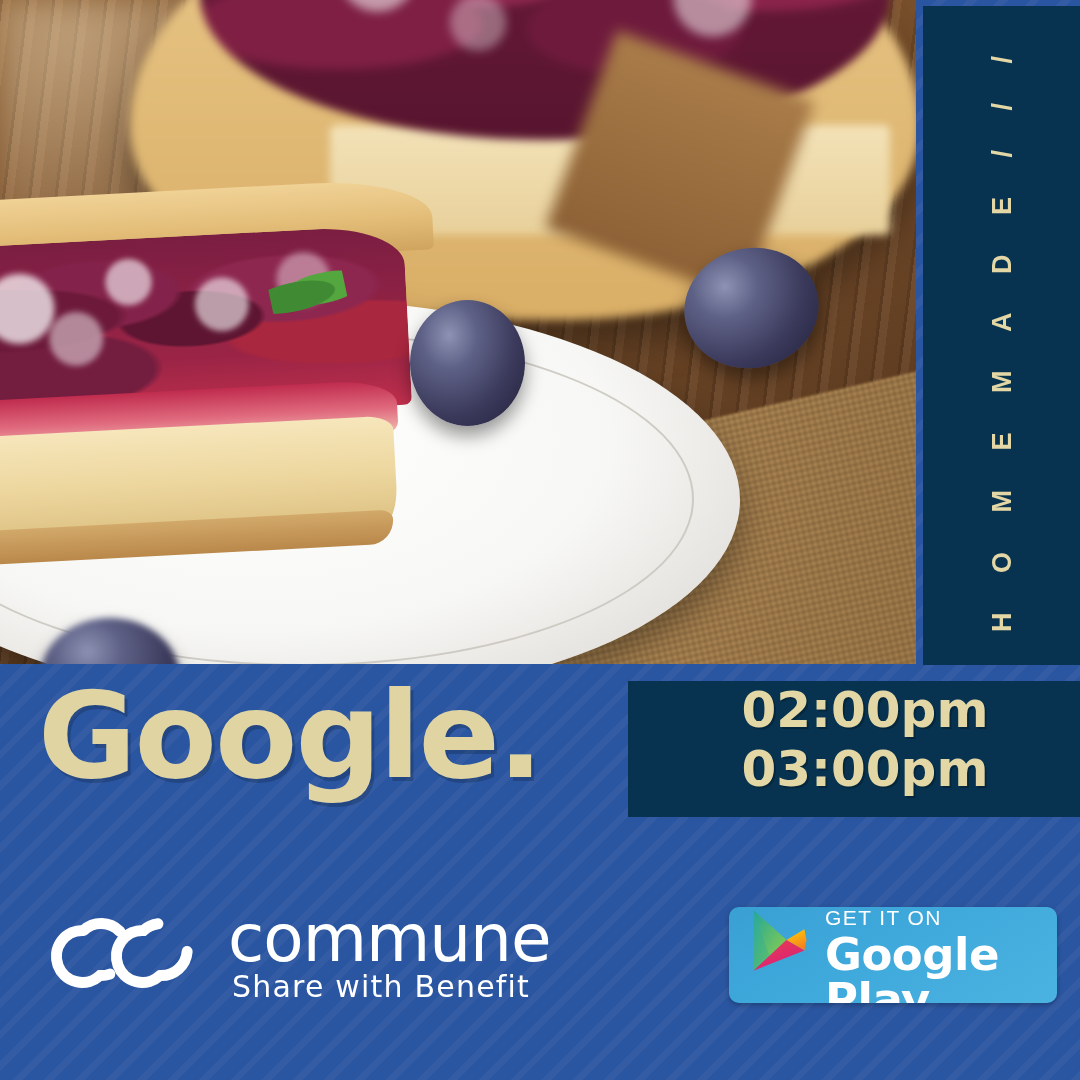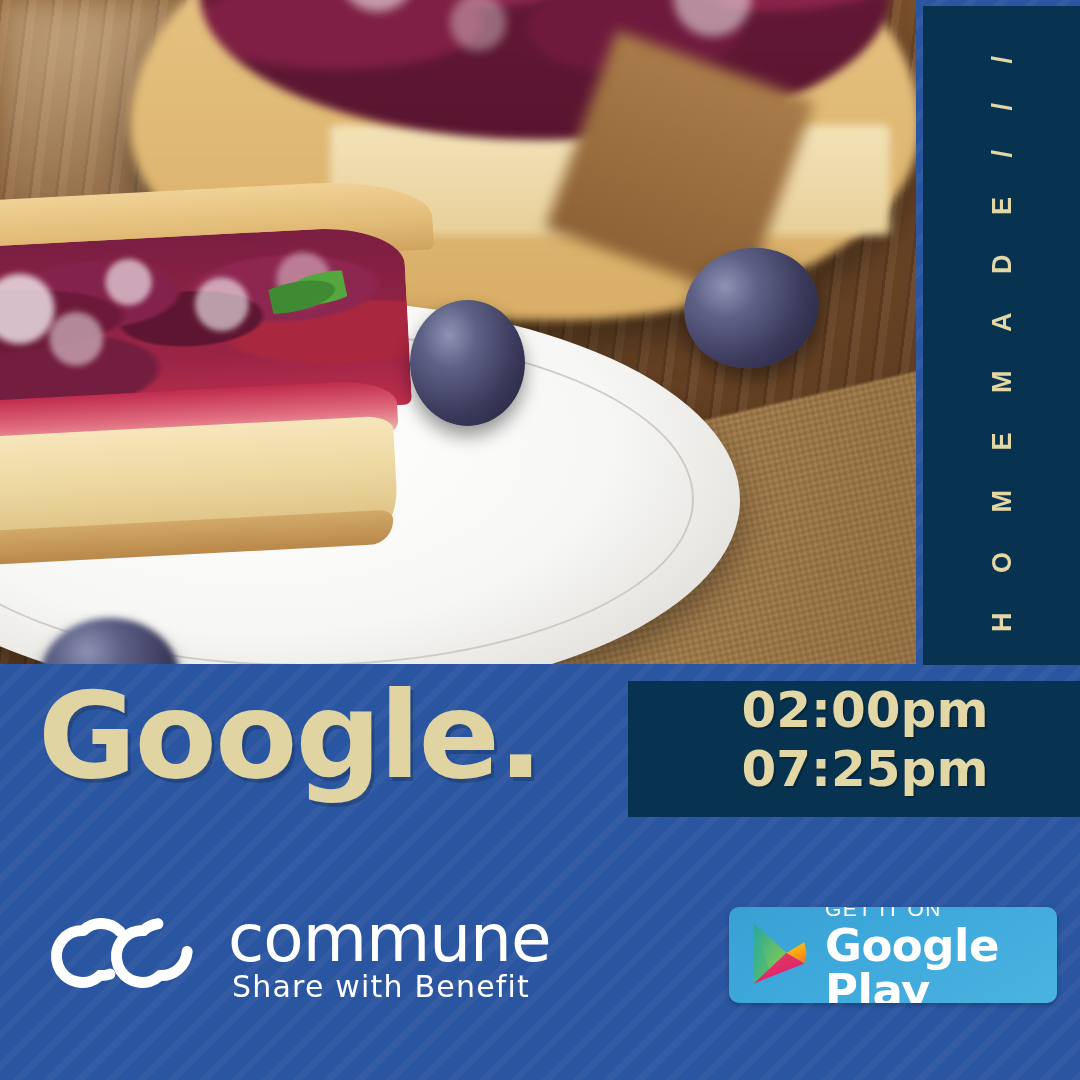--- a/index.html
+++ b/index.html
@@ -234,21 +234,21 @@
     color:#ffffff;font-size:30px;font-weight:400;letter-spacing:1.2px;
     margin-left:4px;
     font-family:"DejaVu Sans", sans-serif;
   }
 
   .gplay{
     position:absolute;left:729px;top:907px;width:328px;height:96px;
     border-radius:10px;
     background:linear-gradient(150deg,#3aa0d4 0%,#3fa9dc 45%,#4bb3e0 100%);
     box-shadow:0 2px 5px rgba(0,0,0,0.25);
-    display:flex;align-items:center;
+    display:flex;align-items:flex-start;
     overflow:hidden;
   }
   .gplay-icon{width:74px;height:70px;margin-left:14px;flex:0 0 auto;}
   .gplay-text{display:flex;flex-direction:column;line-height:1;margin-left:8px;}
   .gplay-small{
     color:#ffffff;font-size:21px;letter-spacing:1.4px;font-weight:400;
     font-family:"Liberation Sans", sans-serif;margin-bottom:4px;
   }
   .gplay-big{
     color:#ffffff;font-size:45px;font-weight:700;letter-spacing:-0.5px;
@@ -290,21 +290,21 @@
   </div>
 
   <div class="home-panel">
     <div class="home-text">H O M E   M A D E / / /</div>
   </div>
 
   <div class="title">Google.</div>
 
   <div class="times-box">
     <div class="time-line">02:00pm</div>
-    <div class="time-line">07:25pm</div>
+    <div class="time-line">03:00pm</div>
   </div>
 
   <div class="logo-block">
     <svg class="logo-mark" viewBox="0 0 170 108">
       <path d="M58 30 A26 26 0 1 0 58 78 A26 26 0 1 0 58 30" fill="none" stroke="#ffffff" stroke-width="11" stroke-linecap="round" stroke-dasharray="112 52" transform="rotate(-20 55 54)"></path>
       <path d="M112 30 A26 26 0 1 1 112 78 A26 26 0 1 1 112 30" fill="none" stroke="#ffffff" stroke-width="11" stroke-linecap="round" stroke-dasharray="118 46" transform="rotate(160 115 54)"></path>
     </svg>
     <div class="logo-words">
       <div class="logo-name">commune</div>
       <div class="logo-tag">Share with Benefit</div>

